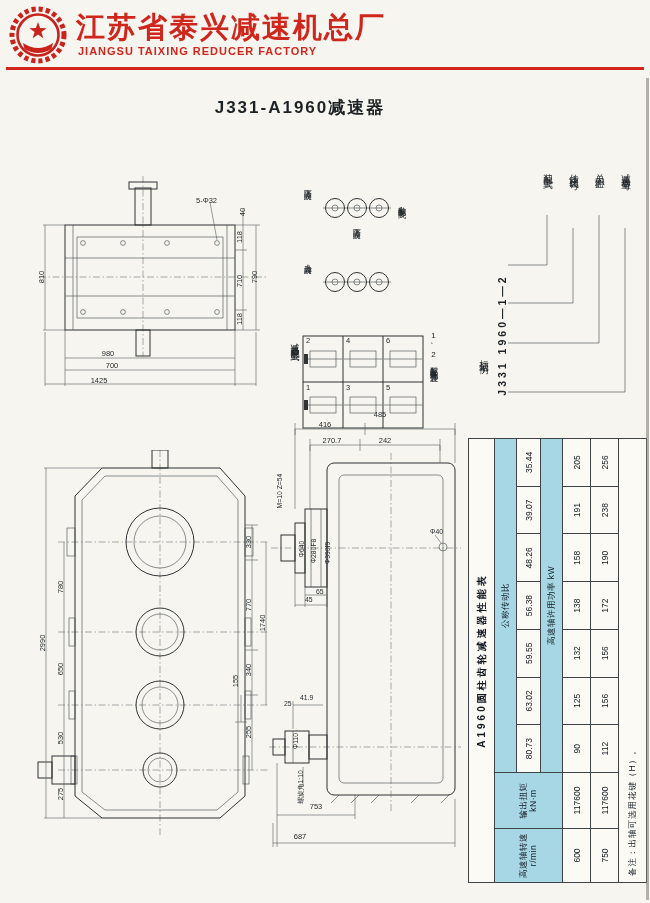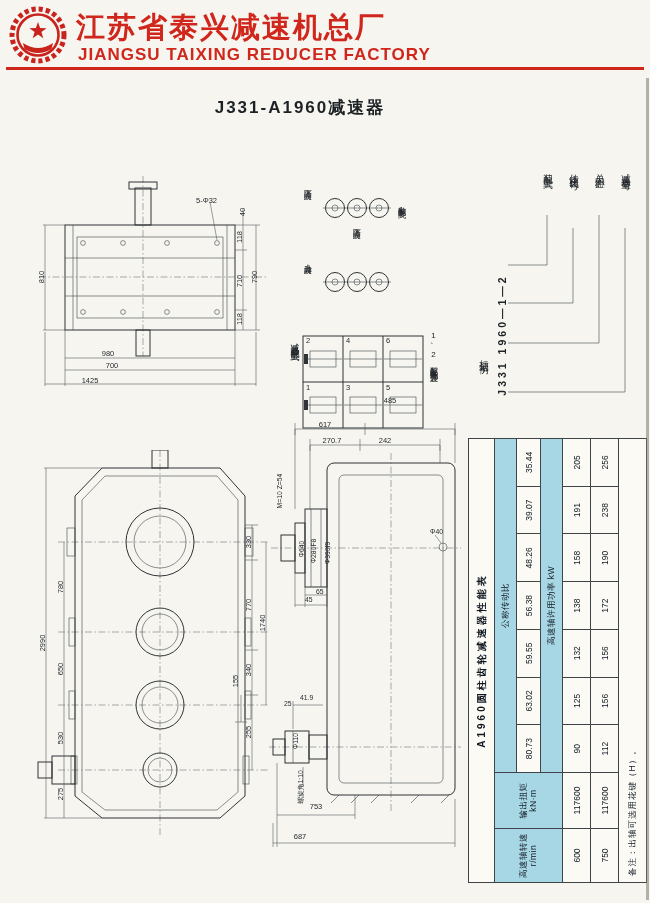--- a/index.html
+++ b/index.html
@@ -14,21 +14,21 @@
   .ctext{position:absolute;white-space:nowrap;transform:translate(-50%,-50%);}
   .rtext{position:absolute;white-space:nowrap;transform:translate(-50%,-50%) rotate(-90deg);}
   .vtext{position:absolute;writing-mode:vertical-rl;text-orientation:upright;}
   .d{font-size:7.5px;color:#262b2e;}
   .d2{font-size:6.8px;color:#262b2e;}
   .n{font-size:7.5px;color:#262b2e;}
   .cjk8{font-size:8px;letter-spacing:1px;color:#20262a;}
   .cjk9{font-size:9px;letter-spacing:1.5px;color:#20262a;}
   .cjk95{font-size:9.5px;letter-spacing:2px;color:#1d2327;}
   .title-cn{position:absolute;left:76px;top:8px;font-size:29px;font-weight:bold;letter-spacing:2px;color:#d0261c;}
-  .title-en{position:absolute;left:78px;top:45px;font-size:17px;font-weight:bold;letter-spacing:1px;color:#d0261c;}
+  .title-en{position:absolute;left:78px;top:45px;font-size:11px;font-weight:bold;letter-spacing:1px;color:#d0261c;}
   .red-rule{position:absolute;left:6px;top:67px;width:638px;height:2.5px;background:#d0261c;}
   .page-title{position:absolute;left:0;top:96px;width:600px;text-align:center;font-size:17px;font-weight:bold;letter-spacing:2px;color:#1c2124;}
   .model-text{font-size:10.5px;letter-spacing:3px;color:#1d2327;font-weight:bold;}
   svg .ln{fill:none;stroke:#2f3335;stroke-width:1;}
   svg .lt{fill:none;stroke:#40464a;stroke-width:.6;}
   svg .dl{fill:none;stroke:#4a5156;stroke-width:.55;}
   svg .cl{fill:none;stroke:#565d62;stroke-width:.5;stroke-dasharray:7 2.5 1.5 2.5;}
   
   .tbl-region{position:absolute;left:468px;top:438px;width:178px;height:445px;}
   .tbl-rot{width:445px;height:178px;transform:rotate(-90deg) translateX(-445px);transform-origin:0 0;}
@@ -96,21 +96,21 @@
 </svg>
 <span class="rtext d" style="left:41px;top:277px;">810</span>
 <span class="rtext d" style="left:239px;top:237px;">118</span>
 <span class="rtext d" style="left:239px;top:281px;">710</span>
 <span class="rtext d" style="left:239px;top:319px;">118</span>
 <span class="rtext d" style="left:254px;top:277px;">790</span>
 <span class="rtext d" style="left:242px;top:212px;">40</span>
 <span class="htext d" style="left:196px;top:196px;">5-Φ32</span>
 <span class="ctext d" style="left:108px;top:353px;">980</span>
 <span class="ctext d" style="left:112px;top:365px;">700</span>
-<span class="ctext d" style="left:90px;top:380px;">1425</span>
+<span class="ctext d" style="left:99px;top:380px;">1425</span>
 
 <svg class="abs" style="left:295px;top:178px;" width="125" height="120" viewBox="0 0 125 120">
   <line class="lt" x1="28" y1="30" x2="96" y2="30"></line>
   <circle class="ln" cx="40" cy="30" r="9.5"></circle>
     <circle class="ln" cx="62" cy="30" r="9.5"></circle>
     <circle class="ln" cx="84" cy="30" r="9.5"></circle>
   <circle class="lt" cx="40" cy="30" r="3"></circle>
     <circle class="lt" cx="62" cy="30" r="3"></circle>
     <circle class="lt" cx="84" cy="30" r="3"></circle>
   <line class="lt" x1="28" y1="104" x2="96" y2="104"></line>
@@ -263,22 +263,22 @@
   <line class="dl" x1="12" y1="348" x2="12" y2="432"></line>
   <line class="dl" x1="90" y1="380" x2="90" y2="404"></line>
   <line class="dl" x1="190" y1="384" x2="190" y2="432"></line>
   <line class="dl" x1="8" y1="408" x2="8" y2="432"></line>
   <line class="lt" x1="66" y1="388" x2="74" y2="380"></line>
     <line class="lt" x1="86" y1="388" x2="94" y2="380"></line>
   <line class="lt" x1="106" y1="388" x2="114" y2="380"></line>
     <line class="lt" x1="146" y1="388" x2="154" y2="380"></line>
     <line class="lt" x1="176" y1="388" x2="184" y2="380"></line>
 </svg>
-<span class="ctext d" style="left:325px;top:424px;">617</span>
-<span class="ctext d" style="left:380px;top:400px;margin-left:10px;">485</span>
+<span class="ctext d" style="left:325px;top:424px;">416</span>
+<span class="ctext d" style="left:380px;top:414px;">485</span>
 <span class="ctext d" style="left:332px;top:440px;">270.7</span>
 <span class="ctext d" style="left:385px;top:440px;">242</span>
 <span class="rtext d2" style="left:279px;top:491px;">M=10 Z=54</span>
 <span class="rtext d2" style="left:301px;top:549px;">Φ640</span>
 <span class="rtext d2" style="left:313px;top:551px;">Φ280F8</span>
 <span class="rtext d2" style="left:327px;top:553px;">Φ390f9</span>
 <span class="htext d2" style="left:316px;top:588px;">65</span>
 <span class="htext d2" style="left:305px;top:596px;">45</span>
 <span class="htext d2" style="left:430px;top:528px;">Φ40</span>
 <span class="rtext d2" style="left:295px;top:741px;">Φ110</span>

